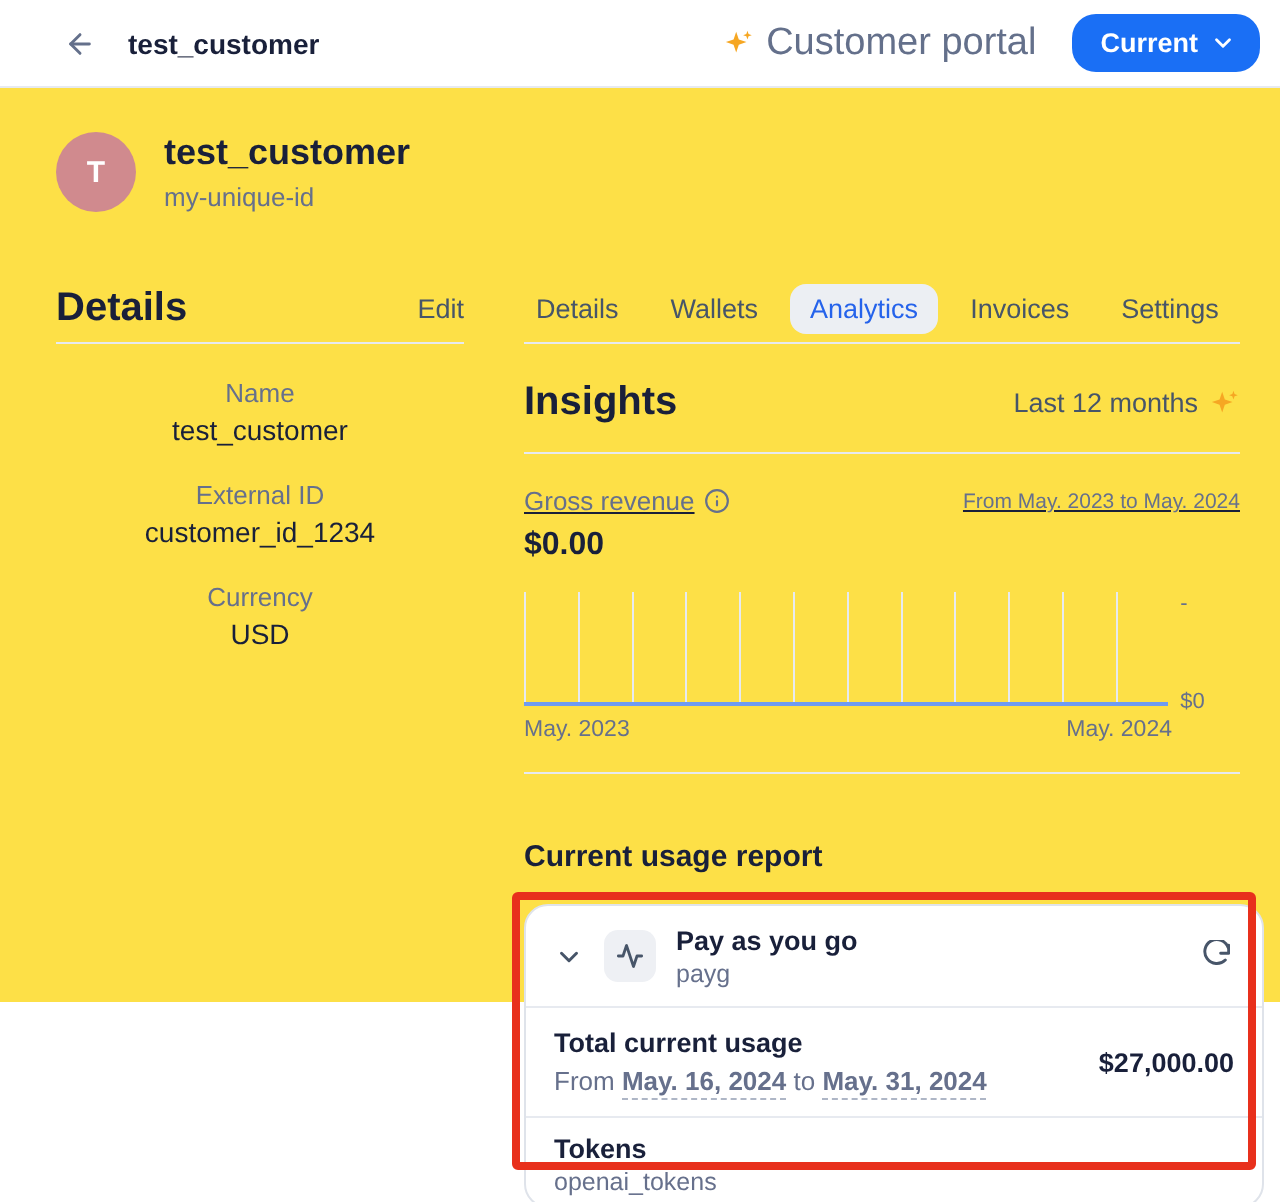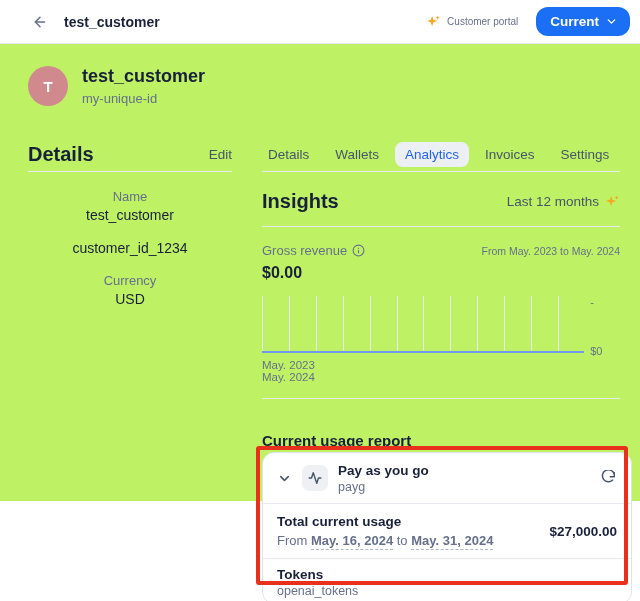--- a/index.html
+++ b/index.html
@@ -1,27 +1,27 @@
 <!DOCTYPE html>
 <html><head>
 <meta charset="utf-8">
 <style>
   * { margin:0; padding:0; box-sizing:border-box; }
   html,body { width:640px; height:601px; background:#fff; overflow:hidden;
               font-family:"Liberation Sans", sans-serif; color:#19203a; }
-  .page { position:relative; width:640px; height:501px; background:#bef264; }
+  .page { position:relative; width:640px; height:501px; background:#fde047; }
 
   
   .topbar { position:absolute; top:0; left:0; right:0; height:44px;
             border-bottom:1px solid #e7eaf0; display:flex; align-items:center;
             padding:0 8px 0 30px; background:#fff; }
   .back-btn { width:20px; height:20px; color:#64708b; display:flex; align-items:center; justify-content:center; cursor:pointer; }
   .topbar-title { margin-left:14px; font-size:14px; font-weight:700; color:#19203a; }
   .topbar-spacer { flex:1; }
-  .portal-link { display:flex; align-items:center; gap:6px; font-size:10px; color:#64708b; cursor:pointer; }
+  .portal-link { display:flex; align-items:center; gap:6px; font-size:19px; color:#64708b; cursor:pointer; }
   .sparkle { color:#f6a723; display:flex; }
   .actions-btn { margin-left:18px; margin-right:2px; background:#1a6ff5; color:#fff; border:none;
                  border-radius:12px; padding:7px 12px 7px 14px; font-size:13.5px; font-weight:600;
                  display:flex; align-items:center; gap:6px; cursor:pointer; font-family:inherit; }
 
   
   .profile { position:absolute; top:66px; left:28px; display:flex; gap:14px; align-items:center; }
   .avatar { width:40px; height:40px; border-radius:50%; background:#d08a8e; color:#fff;
             font-size:15px; font-weight:700; display:flex; align-items:center; justify-content:center; }
   .profile-name { font-size:18px; font-weight:700; color:#19203a; }
@@ -42,35 +42,35 @@
   .right-col { position:absolute; left:262px; top:140px; width:358px; }
   .tabs { display:flex; gap:6px; align-items:center; height:28px; margin-left:-4px; }
   .tab { padding:5px 10px; font-size:13.5px; color:#475569; border-radius:8px; cursor:pointer; white-space:nowrap; }
   .tab.active { background:#eceff3; color:#2563eb; font-weight:500; }
   .tabs-divider { margin-top:3px; }
 
   .insights-head { margin-top:18px; display:flex; justify-content:space-between; align-items:center; }
   .period-select { display:flex; align-items:flex-start; gap:6px; font-size:13.5px; color:#475569; cursor:pointer; }
   .insights-divider { margin-top:13px; }
 
-  .gross-row { margin-top:16px; display:flex; justify-content:space-between; align-items:flex-start; }
+  .gross-row { margin-top:16px; display:flex; justify-content:space-between; align-items:flex-start;text-decoration:underline; }
   .gross-label-wrap { display:flex; align-items:center; gap:5px; font-size:13px; color:#66708c; }
   .info-icon { color:#66708c; display:flex; cursor:pointer; }
   .gross-range { font-size:10.5px; color:#66708c; padding-top:2px; }
   .gross-amount { font-size:16px; font-weight:700; color:#19203a; margin-top:6px; }
 
   .chart-wrap { margin-top:14px; display:flex; }
   .chart-plot { position:relative; width:324px; height:57px;
     background-image:repeating-linear-gradient(to right, #e7eaf0 0 1px, transparent 1px 26.9px); }
   .chart-line { position:absolute; left:0; right:0; bottom:0; height:2px; background:#6e9bf1; }
   .chart-ylabels { width:30px; margin-left:6px; position:relative; font-size:11px; color:#66708c; }
   .ylab-top { position:absolute; top:0; left:0; }
   .ylab-bottom { position:absolute; bottom:-4px; left:0; }
   .chart-xlabels { width:324px; display:flex; justify-content:space-between;
-                   font-size:11.5px; color:#66708c; margin-top:6px;flex-direction:column; }
+                   font-size:11.5px; color:#66708c; margin-top:6px; }
   .chart-divider { margin-top:15px; }
 
   .usage-heading { margin-top:33px; font-size:15px; font-weight:700; color:#19203a; }
 
   
   .usage-card { position:absolute; left:262px; top:452px; width:370px; height:152px;
                 border:1px solid #dfe3ea; border-radius:12px; background:#fff; overflow:hidden; }
   .card-header { display:flex; align-items:center; gap:10px; padding:11px 14px; height:50px; }
   .chev-btn { color:#475569; display:flex; cursor:pointer; }
   .icon-square { width:26px; height:26px; border-radius:7px; background:#eef0f4; color:#475569;
@@ -141,20 +141,21 @@
       <span class="section-heading">Details</span>
       <span class="edit-link">Edit</span>
     </div>
     <div class="divider"></div>
 
     <div class="field">
       <div class="field-label">Name</div>
       <div class="field-value">test_customer</div>
     </div>
     <div class="field">
+      <div class="field-label">External ID</div>
       <div class="field-value">customer_id_1234</div>
     </div>
     <div class="field">
       <div class="field-label">Currency</div>
       <div class="field-value">USD</div>
     </div>
   </div>
 
   <div class="right-col">
 

